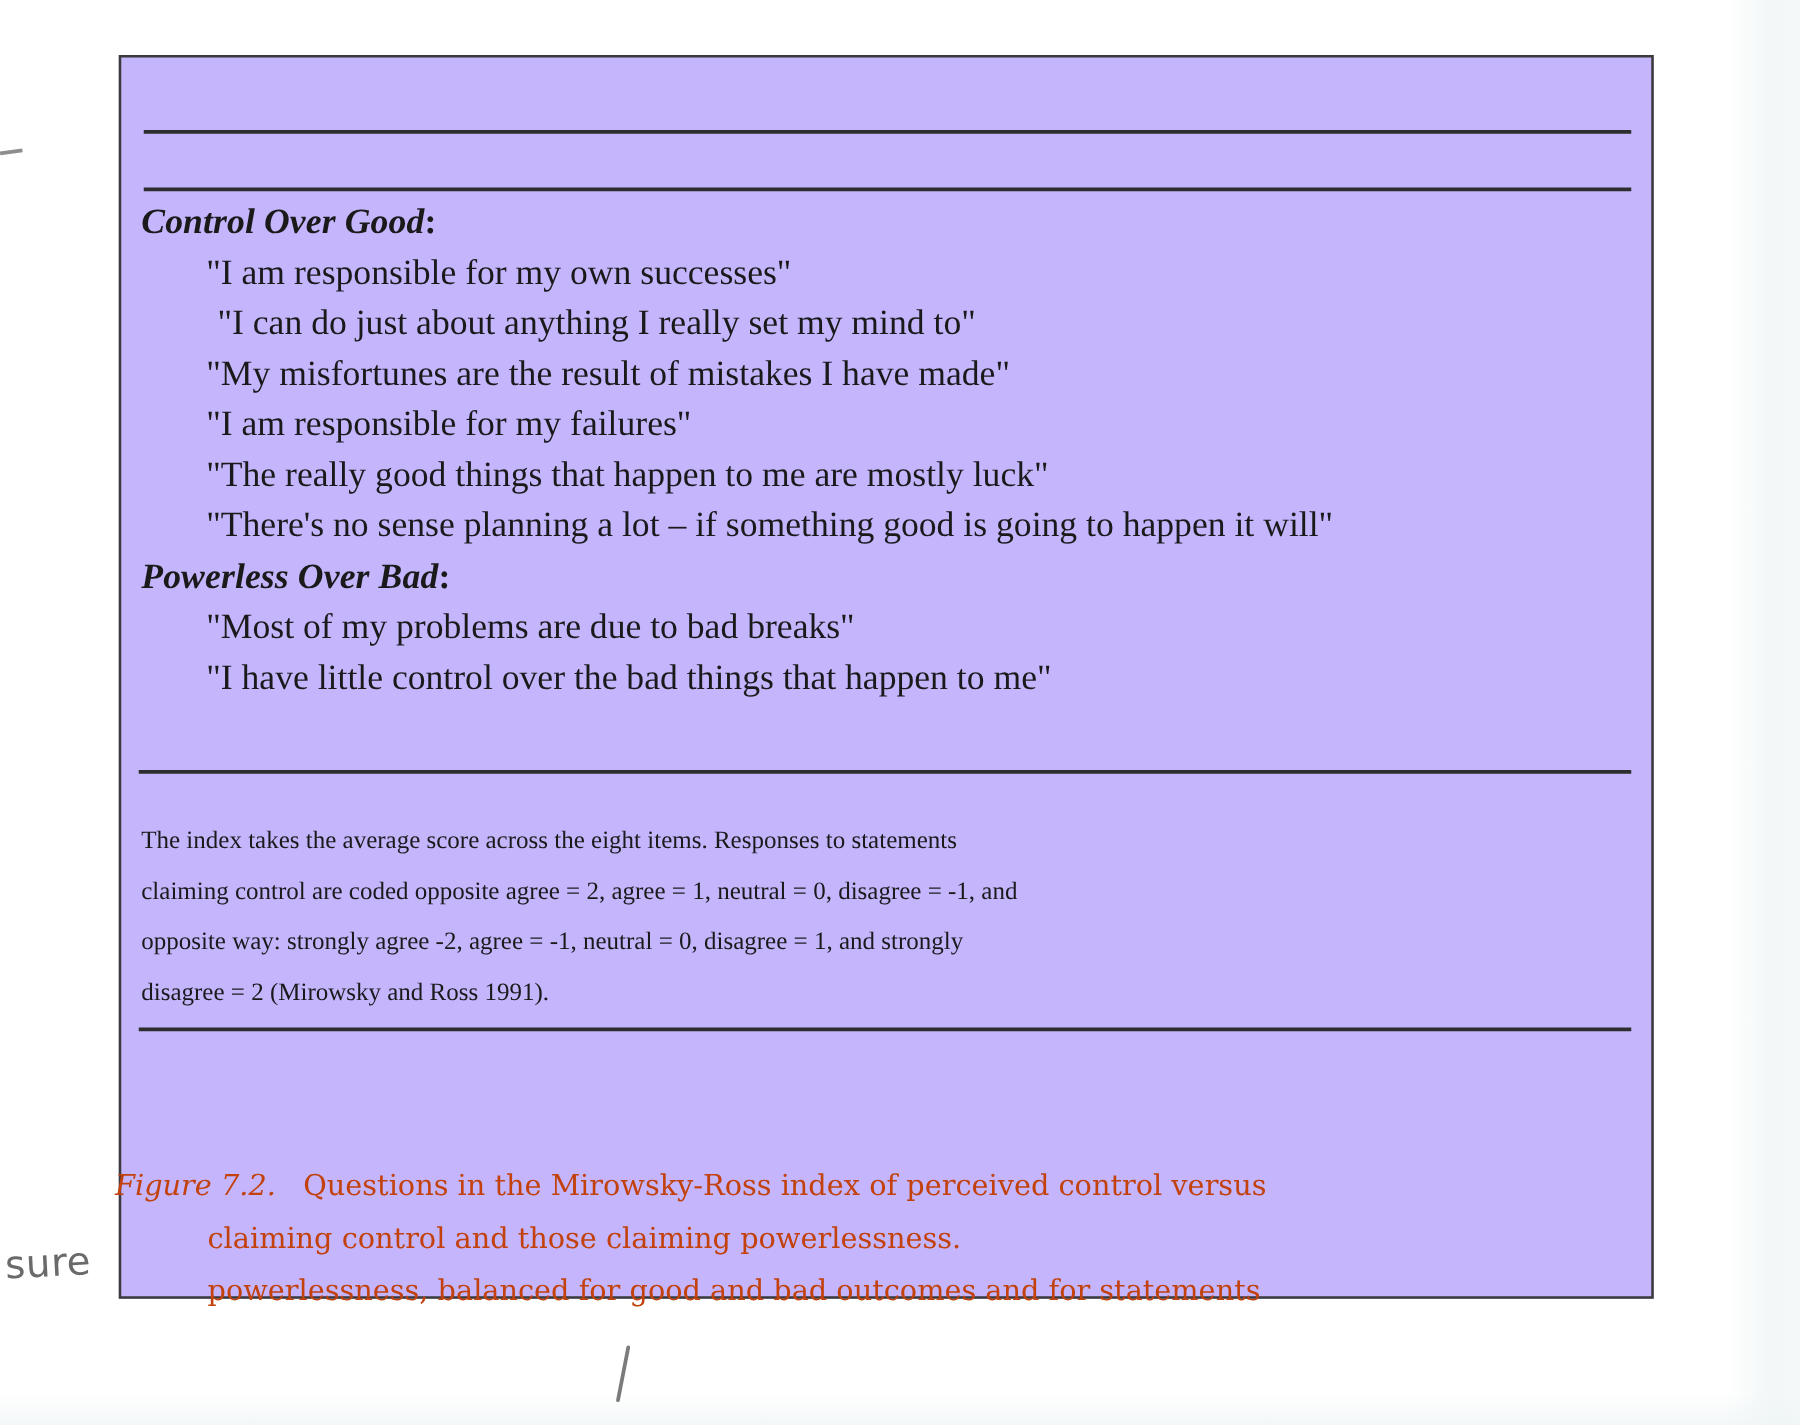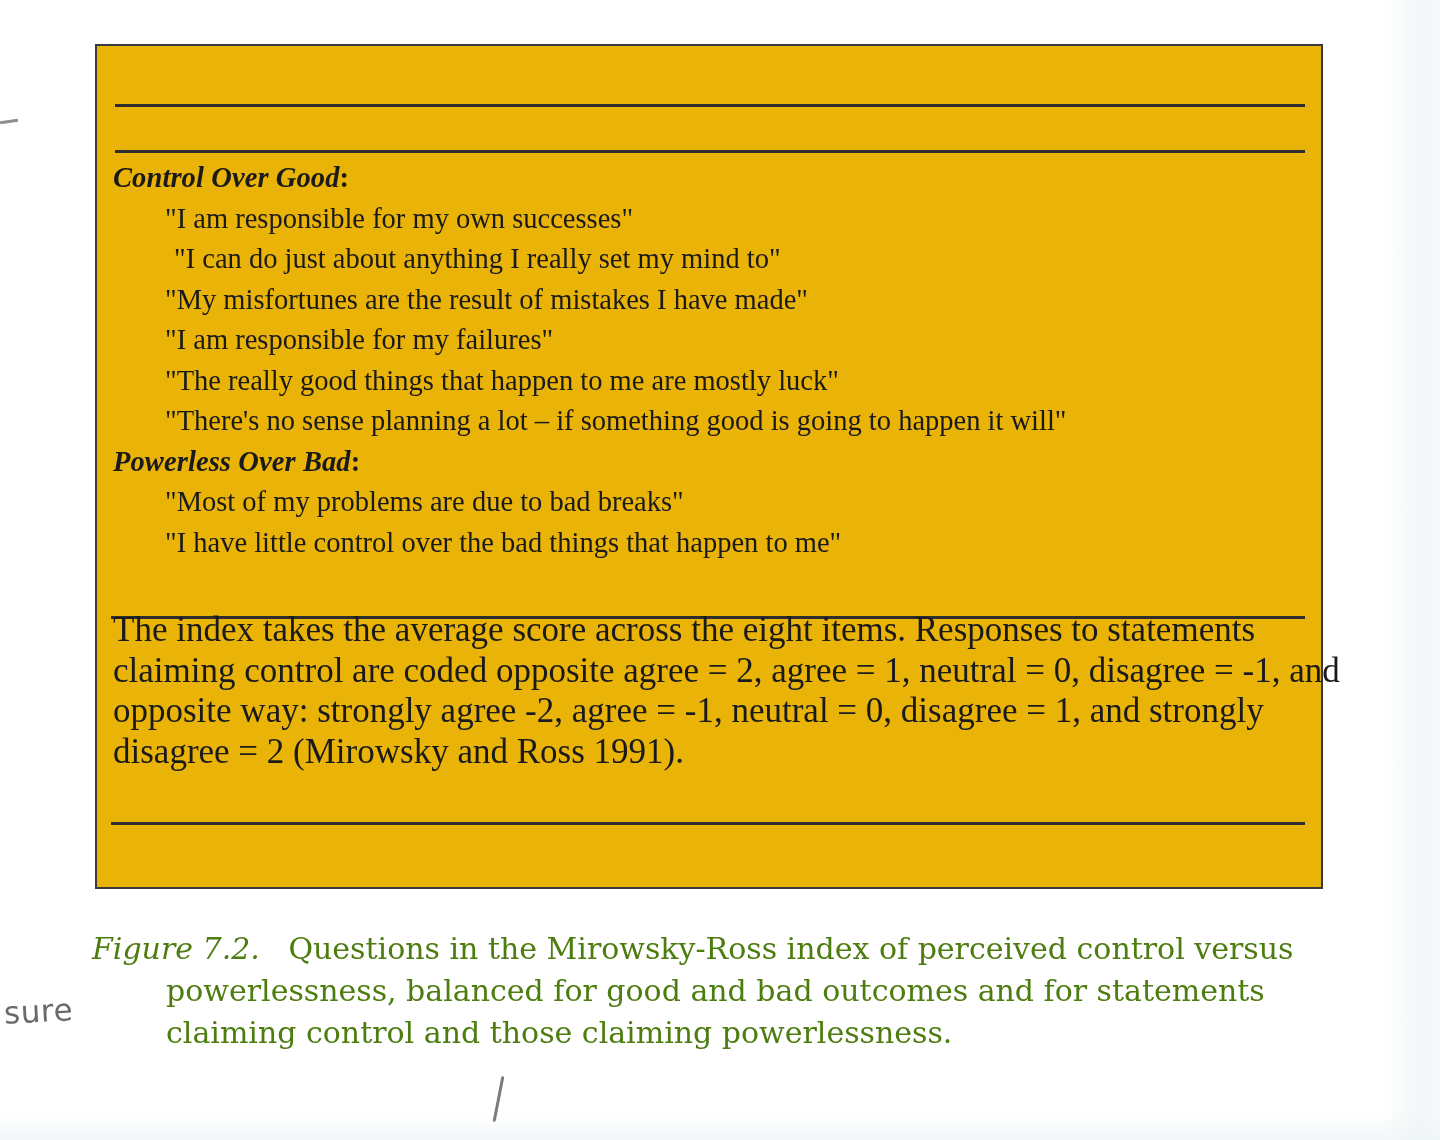--- a/index.html
+++ b/index.html
@@ -35,23 +35,23 @@
     background: linear-gradient(to bottom, rgba(255,255,255,0) 0%, rgba(238,244,245,0.7) 100%);
     pointer-events: none;
   }
 
   
   .figure-box {
     position: absolute;
     left: 95px;
     top: 44px;
     width: 1228px;
-    height: 845px;
+    height: 995px;
     border: 2px solid #3a3a3a;
-    background: #eab308;
+    background: #c4b5fd;
     box-sizing: border-box;
   }
 
   .rule {
     position: absolute;
     height: 0;
     border-top: 3px solid #2e2e2e;
   }
   .rule-top    { left: 18px; top: 58px;  width: 1190px; }
   .rule-second { left: 18px; top: 104px; width: 1190px; }
@@ -79,38 +79,38 @@
     font-size: 28.5px;
     line-height: 40.5px;
     padding-left: 52px;
     white-space: nowrap;
   }
   .quote.extra-indent { padding-left: 61px; }
 
   .explanation {
     position: absolute;
     left: 16px;
-    top: 564px;
+    top: 606px;
     width: 1185px;
-    font-size: 35px;
+    font-size: 20px;
     line-height: 40.5px;
   }
   .explanation p { margin: 0; }
   .explanation .ln { display: block; white-space: nowrap; }
 
   
   .caption {
     position: absolute;
     left: 92px;
     top: 928px;
     width: 1240px;
     font-family: "DejaVu Serif", "Liberation Serif", serif;
-    font-size: 30px;
+    font-size: 23px;
     line-height: 42px;
-    color: #4d7c0f;
+    color: #c2410c;
   }
   .caption .cap-line { display: block; white-space: nowrap; }
   .caption .cap-label {
     font-style: italic;
     font-weight: 400;
   }
   .caption .cap-line-indent { padding-left: 74px; }
 
   
   .margin-note {
@@ -184,18 +184,18 @@
       <span class="ln">disagree = 2  (Mirowsky and Ross 1991).</span>
     </p>
   </div>
 
   <div class="rule rule-bottom"></div>
 
 </div>
 
 <div class="caption">
   <span class="cap-line"><span class="cap-label">Figure 7.2.</span>&nbsp;&nbsp;&nbsp;<span>Questions in the Mirowsky-Ross index of perceived control versus</span></span>
+  <span class="cap-line cap-line-indent">claiming control and those claiming powerlessness.</span>
   <span class="cap-line cap-line-indent">powerlessness, balanced for good and bad outcomes and for statements</span>
-  <span class="cap-line cap-line-indent">claiming control and those claiming powerlessness.</span>
 </div>
 
 <div class="margin-note">sure</div>
 <div class="pen-stroke"></div>
 
 </body></html>

